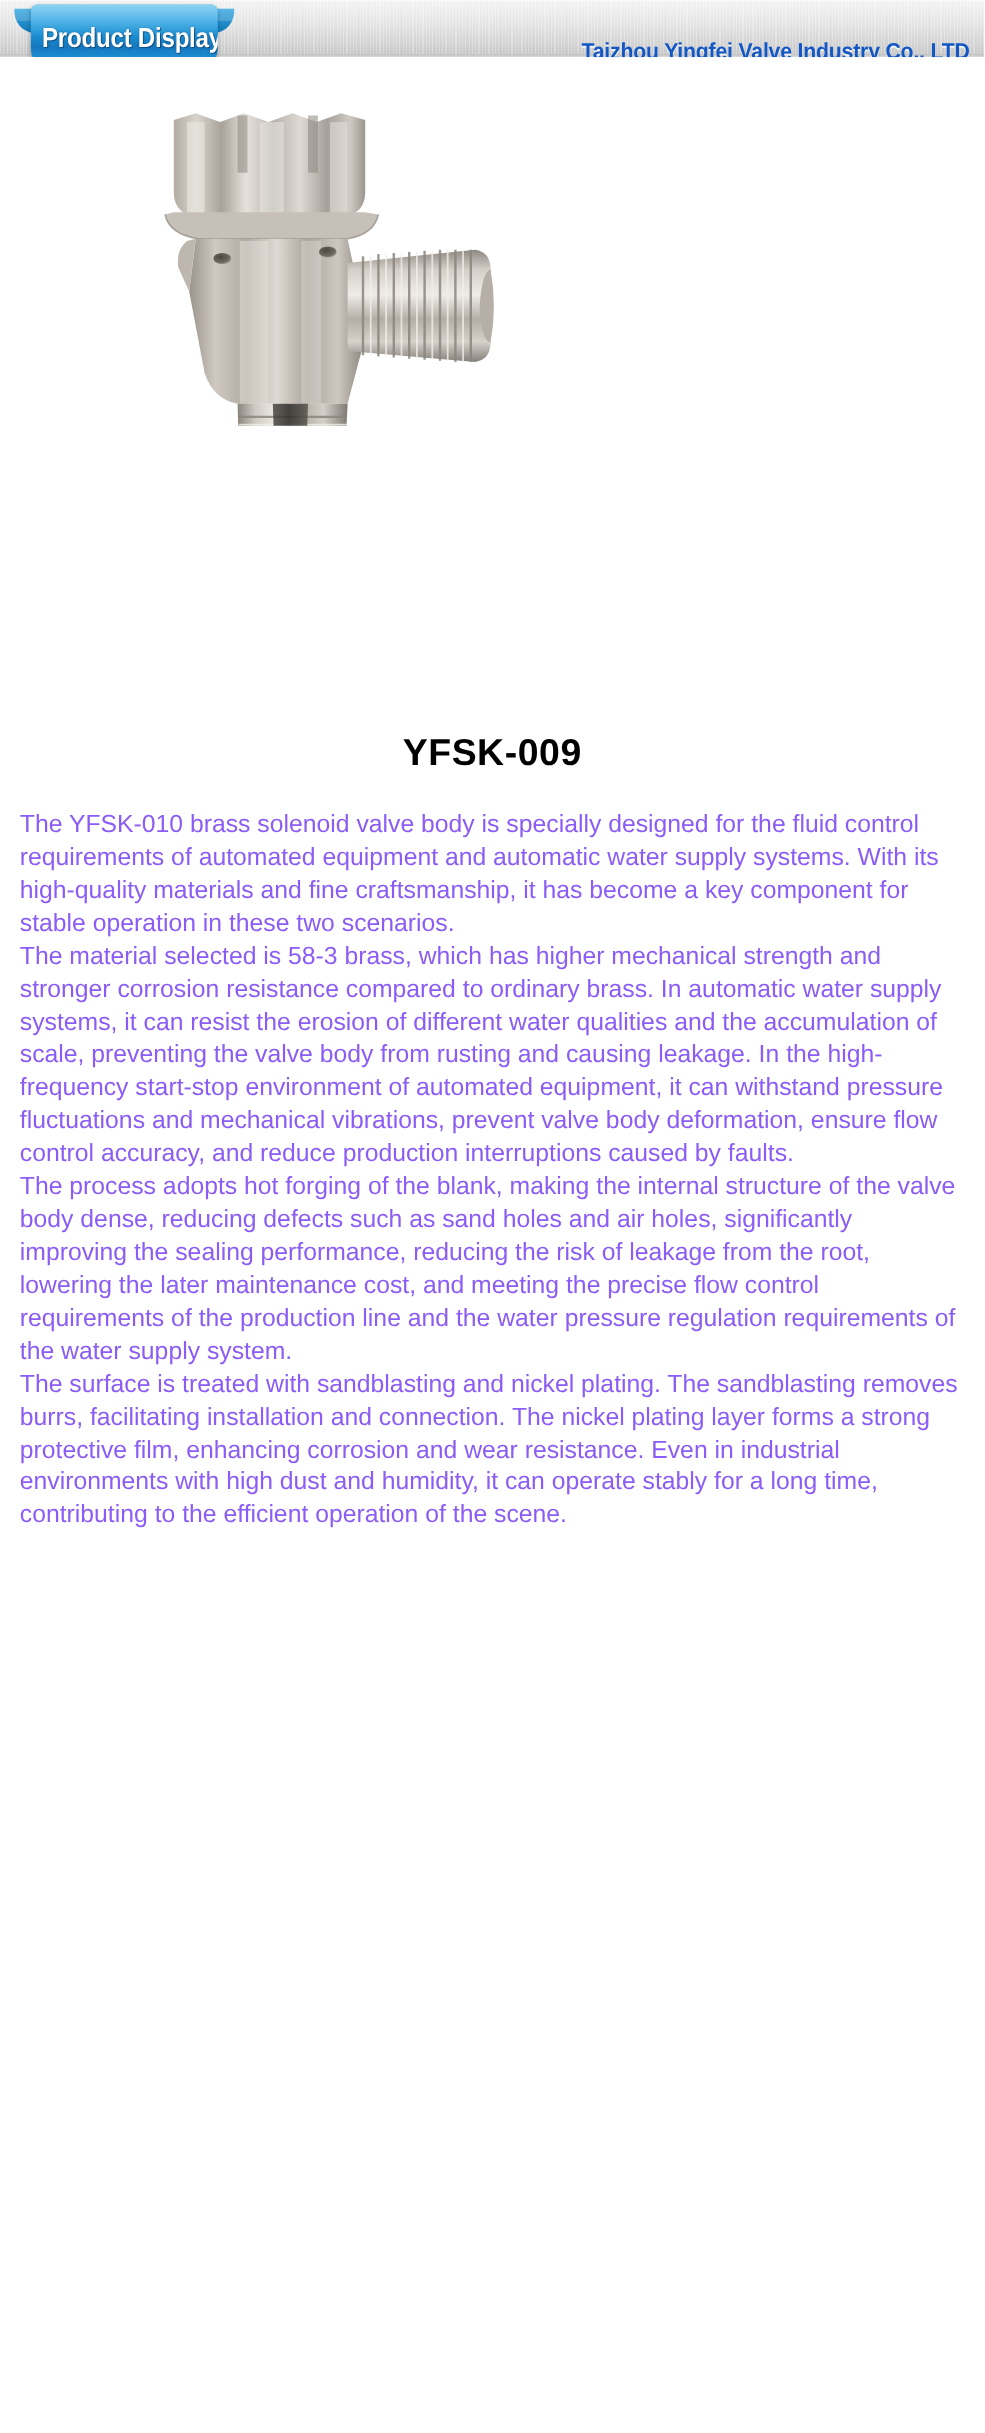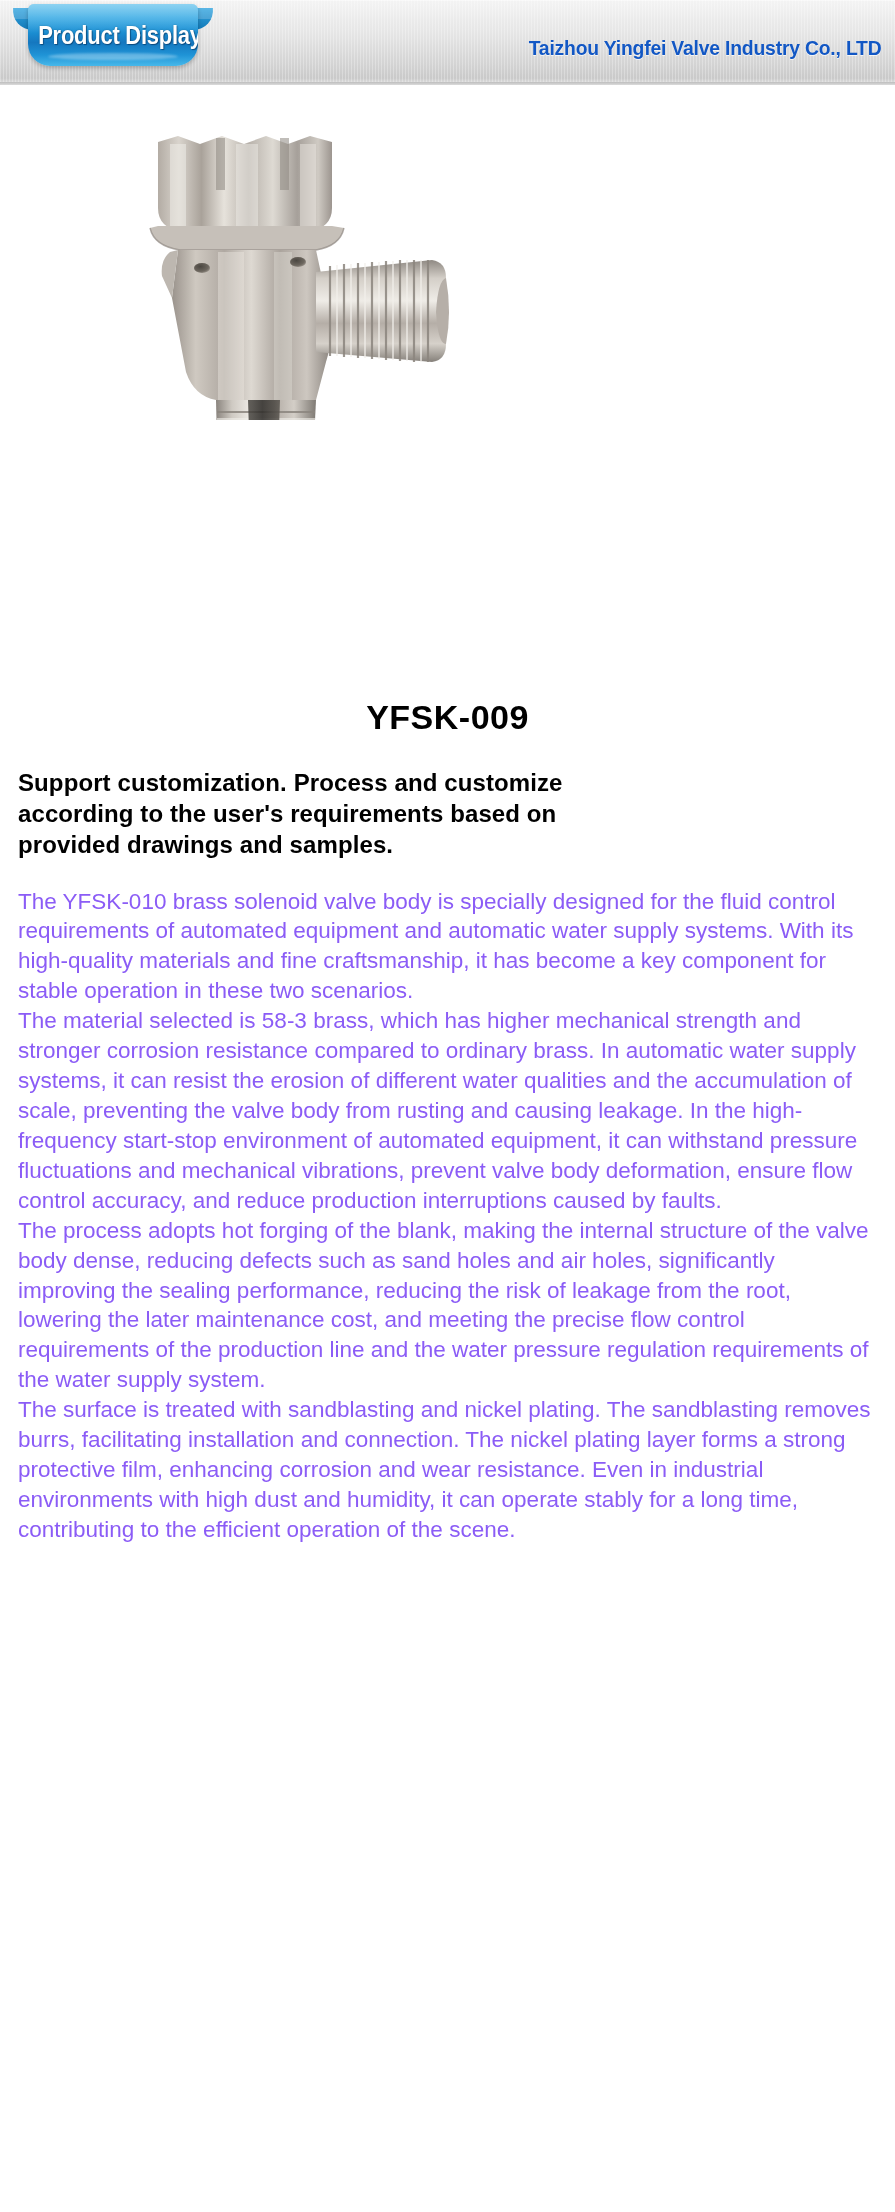--- a/index.html
+++ b/index.html
@@ -12,21 +12,21 @@
     color: #000;
     -webkit-font-smoothing: antialiased;
   }
 
   .page { position: relative; width: 895px; min-height: 2212px; background:#fff; overflow: hidden; }
 
   
   .header {
     position: relative;
     width: 895px;
-    height: 85px;
+    height: 52px;
     background: linear-gradient(to bottom,
         #f4f4f4 0%, #ededed 18%, #e4e4e4 42%,
         #dcdcdc 58%, #d2d2d2 78%, #c9c9c9 92%, #e8e8e8 100%);
     overflow: hidden;
   }
   .header-texture {
     position: absolute; inset: 0;
     background-image: repeating-linear-gradient(
         to right, rgba(255,255,255,0.55) 0 1px, rgba(0,0,0,0) 1px 3px);
     opacity: .5;
@@ -306,21 +306,20 @@
           <path d="M100,392 Q144,404 190,392 L188,396 Q144,408 102,396 Z" fill="#9e9views"></path>
         </g>
       </svg>
     </div>
   </div>
 
   <div class="content">
 
     <h1 class="product-title">YFSK-009</h1>
 
-    <p class="lead">Support customization. Process and customize according to the user's requirements based on provided drawings and samples.</p>
 
     <div class="body-copy">
       <p>The YFSK-010 brass solenoid valve body is specially designed for the fluid control requirements of automated equipment and automatic water supply systems. With its high-quality materials and fine craftsmanship, it has become a key component for stable operation in these two scenarios.</p>
       <p>The material selected is 58-3 brass, which has higher mechanical strength and stronger corrosion resistance compared to ordinary brass. In automatic water supply systems, it can resist the erosion of different water qualities and the accumulation of scale, preventing the valve body from rusting and causing leakage. In the high-frequency start-stop environment of automated equipment, it can withstand pressure fluctuations and mechanical vibrations, prevent valve body deformation, ensure flow control accuracy, and reduce production interruptions caused by faults.</p>
       <p>The process adopts hot forging of the blank, making the internal structure of the valve body dense, reducing defects such as sand holes and air holes, significantly improving the sealing performance, reducing the risk of leakage from the root, lowering the later maintenance cost, and meeting the precise flow control requirements of the production line and the water pressure regulation requirements of the water supply system.</p>
       <p>The surface is treated with sandblasting and nickel plating. The sandblasting removes burrs, facilitating installation and connection. The nickel plating layer forms a strong protective film, enhancing corrosion and wear resistance. Even in industrial environments with high dust and humidity, it can operate stably for a long time, contributing to the efficient operation of the scene.</p>
     </div>
 
   </div>
 </div>

